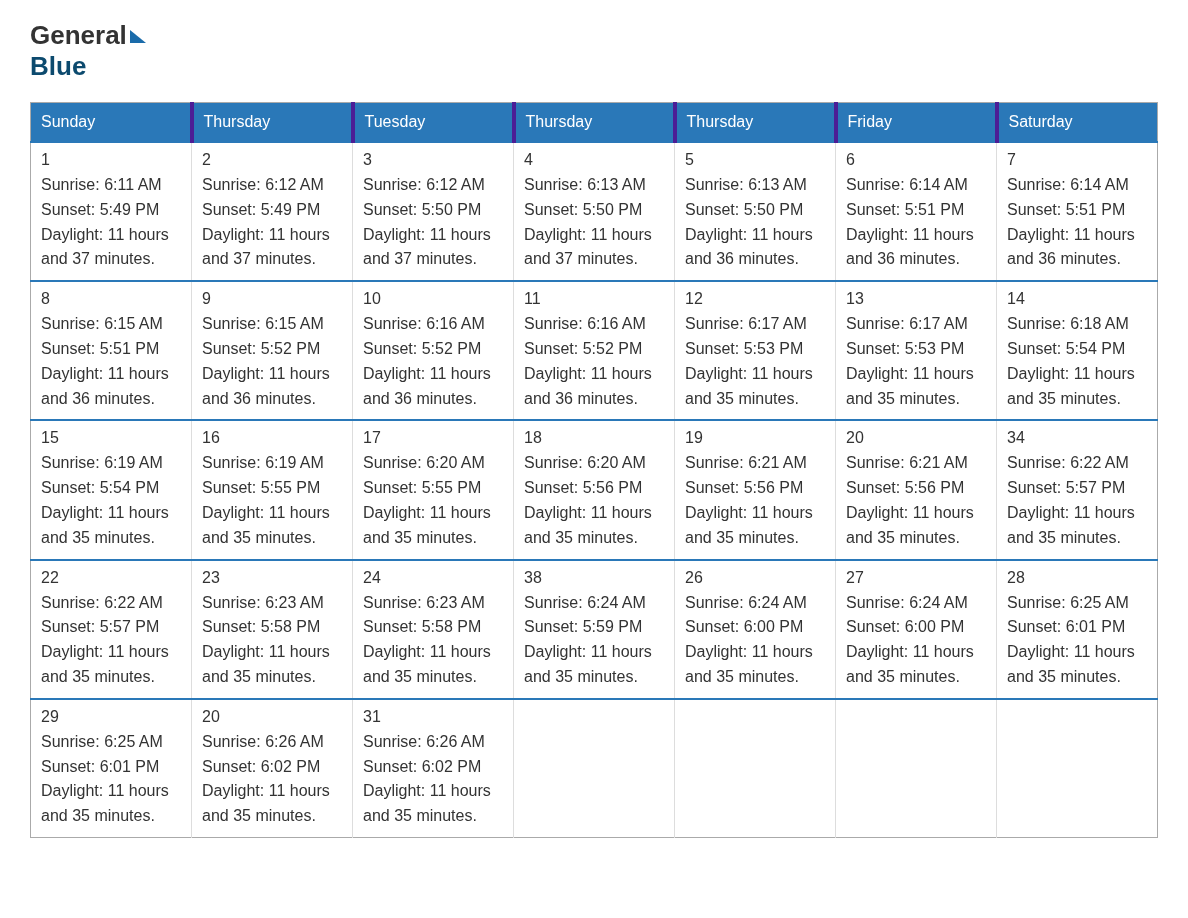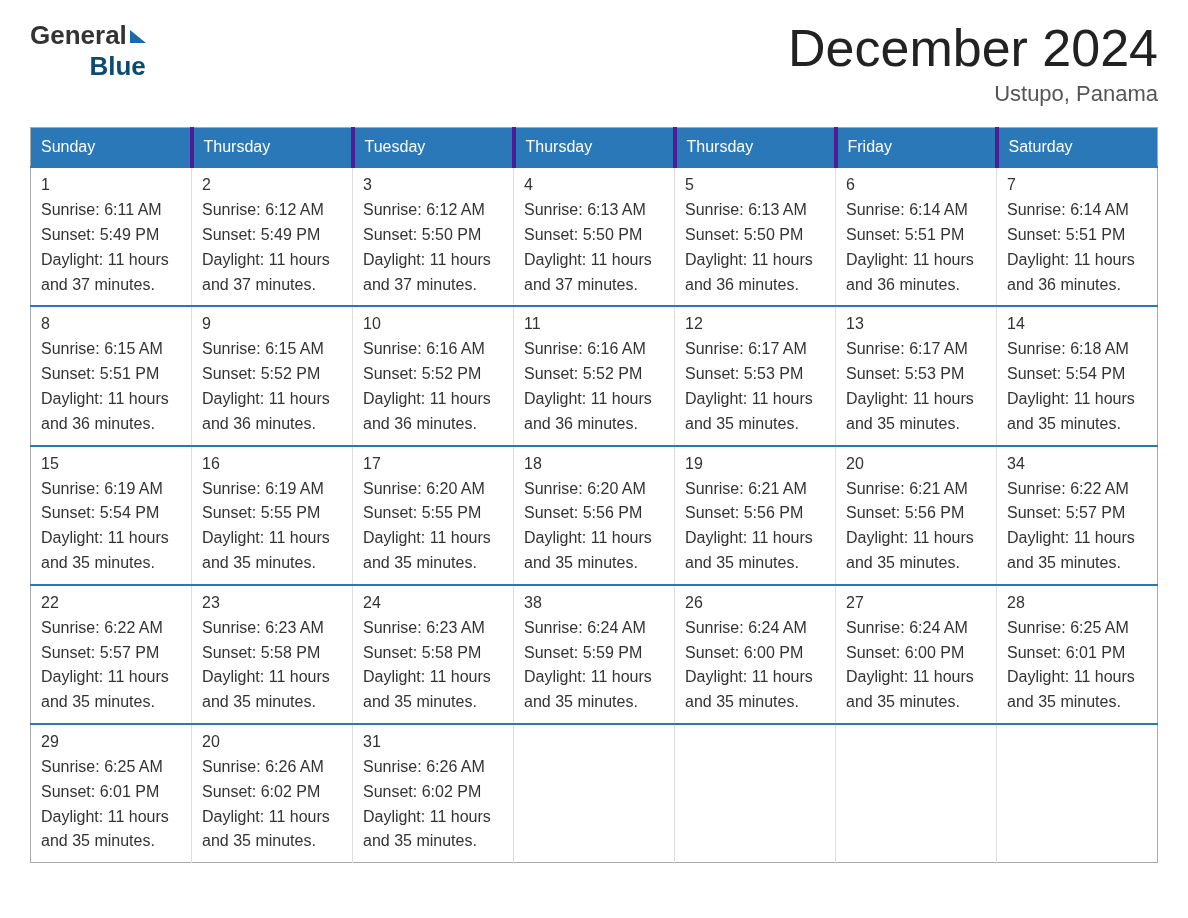--- a/index.html
+++ b/index.html
@@ -12,21 +12,20 @@
     }
     .header-row {
       display: flex;
       justify-content: space-between;
       align-items: flex-start;
       margin-bottom: 20px;
     }
     .logo {
       display: flex;
       flex-direction: column;
-      text-align: right;
     }
     .logo-general {
       font-size: 26px;
       font-weight: bold;
       color: #333;
     }
     .logo-blue {
       font-size: 26px;
       font-weight: bold;
       color: #0c4a6e;
@@ -118,24 +117,20 @@
           margin-left: 3px;
           margin-bottom: 8px;
           vertical-align: bottom;
         "></span>
       </span>
     </div>
     <div style="margin-left: 0px;">
       <span class="logo-blue">Blue</span>
     </div>
   </div>
-  <div class="title-section">
-    <div class="month-title">December 2024</div>
-    <div class="location">Ustupo, Panama</div>
-  </div>
 </div>
 
 <table class="calendar">
   <thead>
     <tr>
     <th>Sunday</th>
         <th>Thursday</th>
         <th>Tuesday</th>
         <th>Thursday</th>
         <th>Thursday</th>

